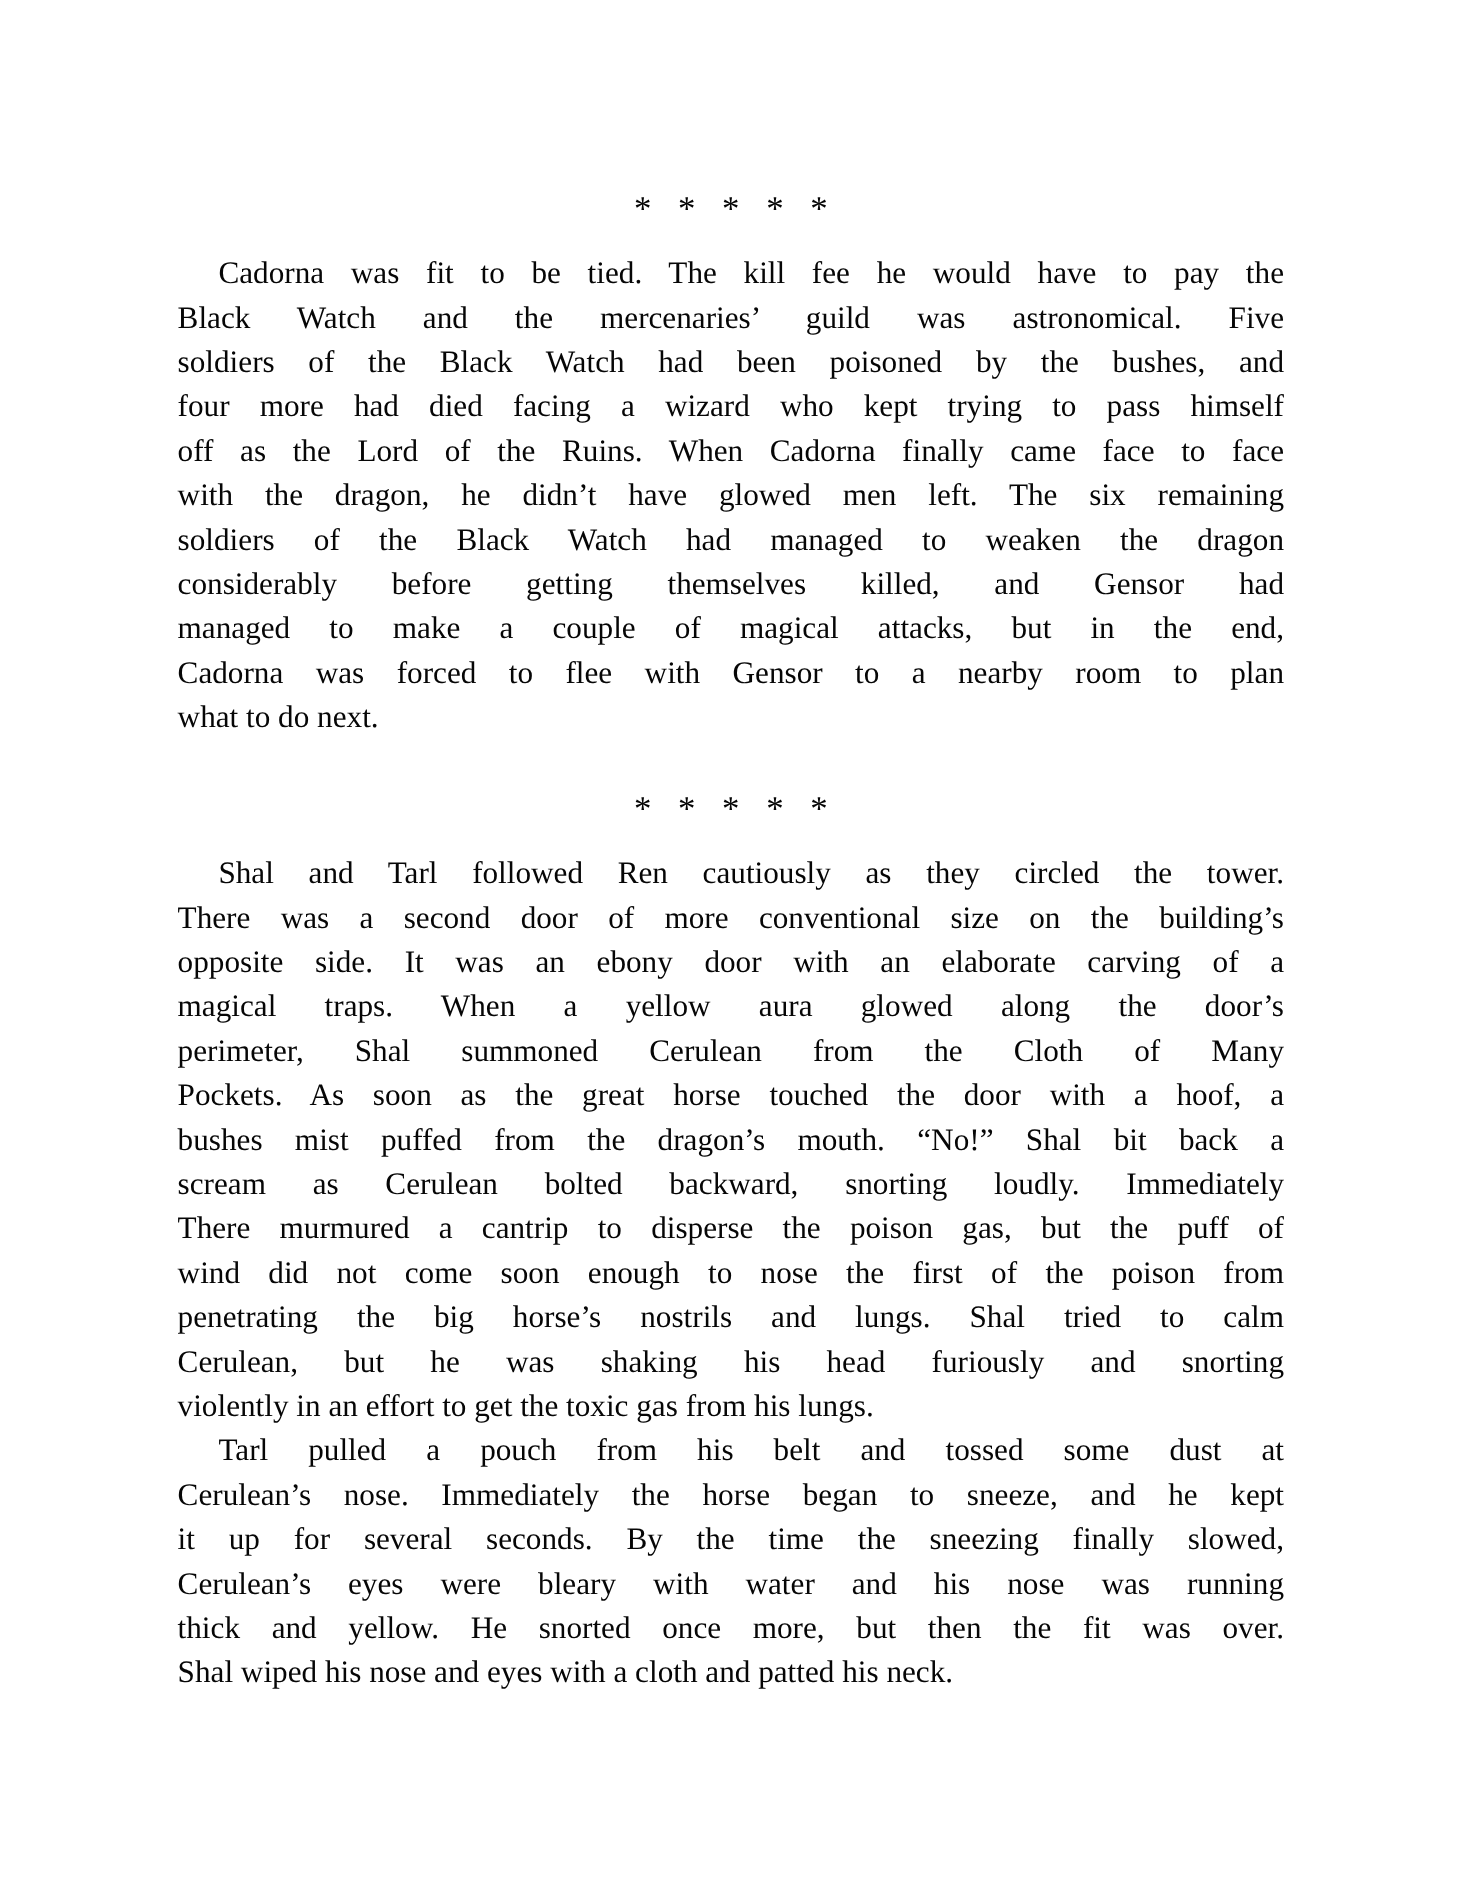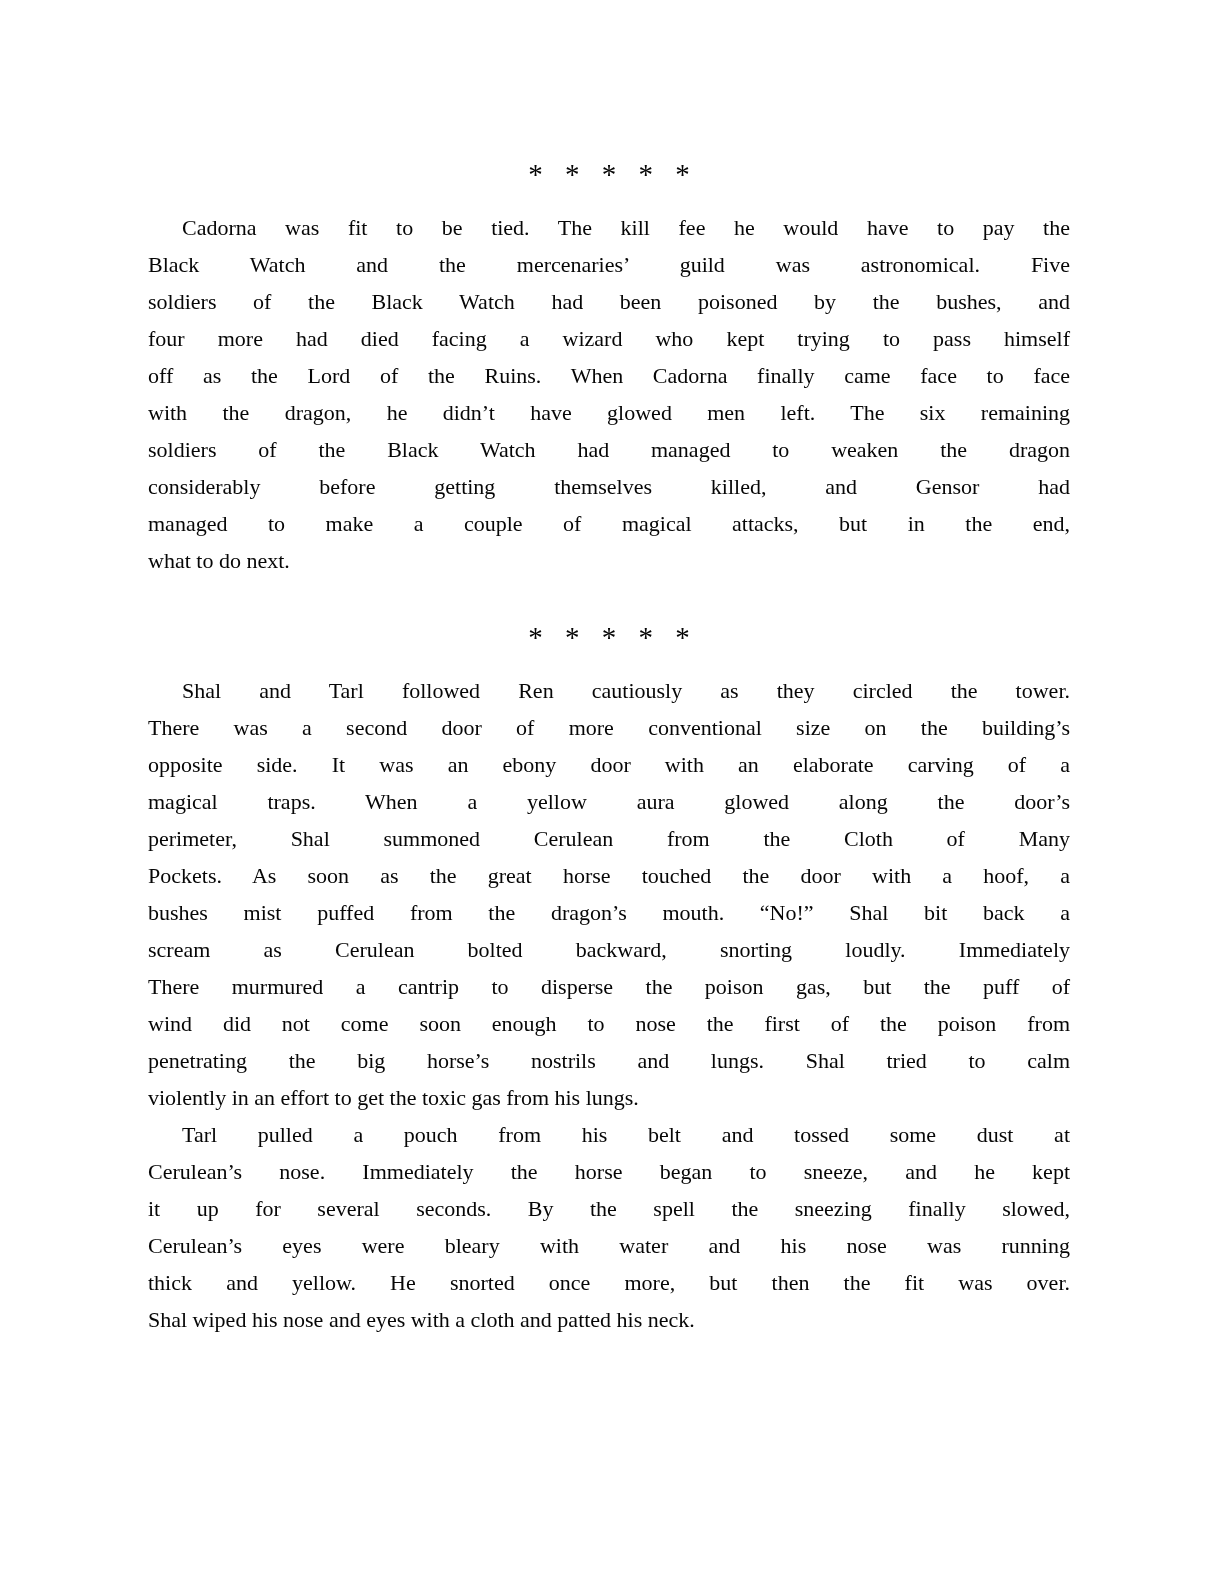--- a/index.html
+++ b/index.html
@@ -31,21 +31,21 @@
     color: #060606;
   }
   .sep.first {
     margin-top: 0;
   }
   .paragraph {
     margin: 0;
     padding: 0;
   }
   .line {
-    font-size: 22px;
+    font-size: 26px;
     line-height: 37px;
     white-space: normal;
     text-align: justify;
     text-align-last: justify;
     color: #060606;
   }
   .line.first {
     padding-left: 34px;
   }
   .line.last {
@@ -61,38 +61,40 @@
     <div class="paragraph">
       <div class="line first">Cadorna was fit to be tied. The kill fee he would have to pay the</div>
       <div class="line">Black Watch and the mercenaries’ guild was astronomical. Five</div>
       <div class="line">soldiers of the Black Watch had been poisoned by the bushes, and</div>
       <div class="line">four more had died facing a wizard who kept trying to pass himself</div>
       <div class="line">off as the Lord of the Ruins. When Cadorna finally came face to face</div>
       <div class="line">with the dragon, he didn’t have glowed men left. The six remaining</div>
       <div class="line">soldiers of the Black Watch had managed to weaken the dragon</div>
       <div class="line">considerably before getting themselves killed, and Gensor had</div>
       <div class="line">managed to make a couple of magical attacks, but in the end,</div>
+      <div class="line">Cadorna was forced to flee with Gensor to a nearby room to plan</div>
       <div class="line last">what to do next.</div>
     </div>
     <div class="sep">* * * * *</div>
     <div class="paragraph">
       <div class="line first">Shal and Tarl followed Ren cautiously as they circled the tower.</div>
       <div class="line">There was a second door of more conventional size on the building’s</div>
       <div class="line">opposite side. It was an ebony door with an elaborate carving of a</div>
       <div class="line">magical traps. When a yellow aura glowed along the door’s</div>
       <div class="line">perimeter, Shal summoned Cerulean from the Cloth of Many</div>
       <div class="line">Pockets. As soon as the great horse touched the door with a hoof, a</div>
       <div class="line">bushes mist puffed from the dragon’s mouth. “No!” Shal bit back a</div>
       <div class="line">scream as Cerulean bolted backward, snorting loudly. Immediately</div>
       <div class="line">There murmured a cantrip to disperse the poison gas, but the puff of</div>
       <div class="line">wind did not come soon enough to nose the first of the poison from</div>
       <div class="line">penetrating the big horse’s nostrils and lungs. Shal tried to calm</div>
+      <div class="line">Cerulean, but he was shaking his head furiously and snorting</div>
       <div class="line last">violently in an effort to get the toxic gas from his lungs.</div>
     </div>
     <div class="paragraph">
       <div class="line first">Tarl pulled a pouch from his belt and tossed some dust at</div>
       <div class="line">Cerulean’s nose. Immediately the horse began to sneeze, and he kept</div>
-      <div class="line">it up for several seconds. By the spell the sneezing finally slowed,</div>
+      <div class="line">it up for several seconds. By the time the sneezing finally slowed,</div>
       <div class="line">Cerulean’s eyes were bleary with water and his nose was running</div>
       <div class="line">thick and yellow. He snorted once more, but then the fit was over.</div>
       <div class="line last">Shal wiped his nose and eyes with a cloth and patted his neck.</div>
     </div>
   </main>
 
 </body></html>

